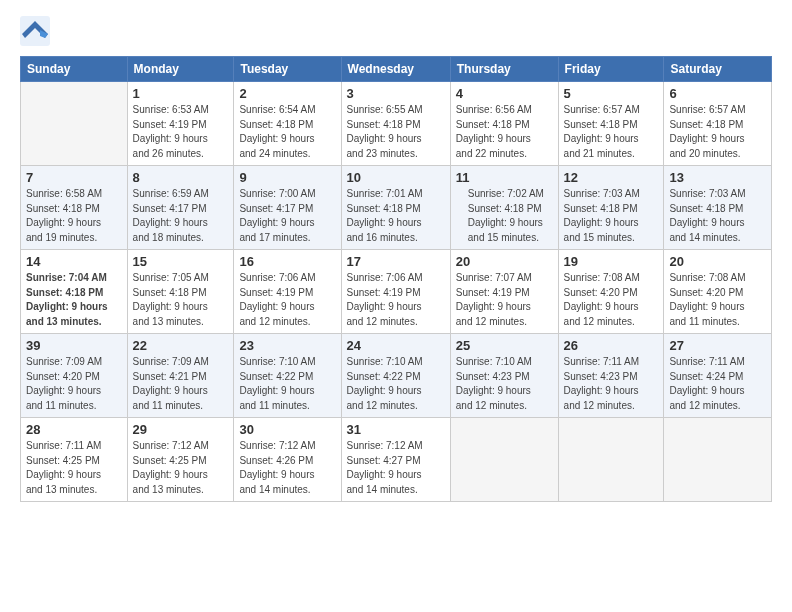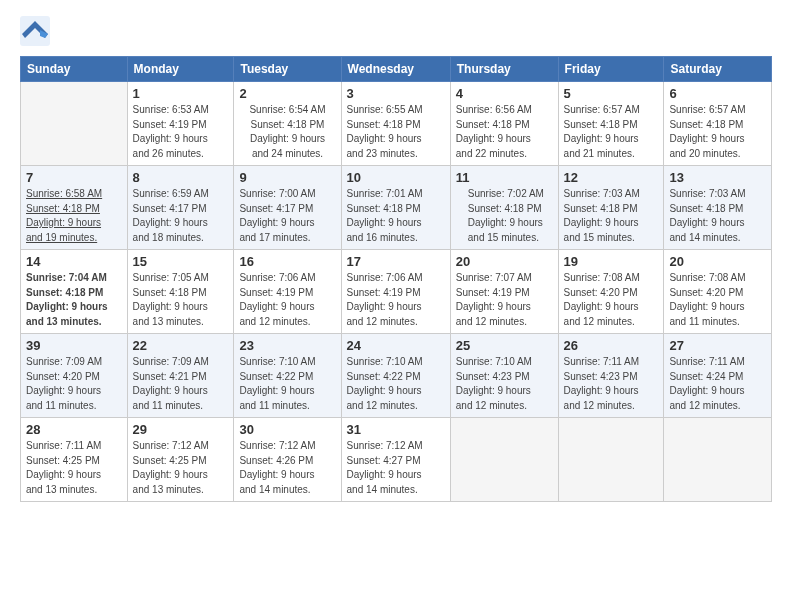--- a/index.html
+++ b/index.html
@@ -139,21 +139,21 @@
           <td class="empty"></td>
           <td>
             <span class="day-number">1</span>
             <div class="day-info" style="white-space: pre-line;">Sunrise: 6:53 AM
 Sunset: 4:19 PM
 Daylight: 9 hours
 and 26 minutes.</div>
           </td>
           <td>
             <span class="day-number">2</span>
-            <div class="day-info" style="white-space: pre-line; text-align: center;">Sunrise: 6:54 AM
+            <div class="day-info" style="white-space: pre-line;">Sunrise: 6:54 AM
 Sunset: 4:18 PM
 Daylight: 9 hours
 and 24 minutes.</div>
           </td>
           <td>
             <span class="day-number">3</span>
             <div class="day-info" style="white-space: pre-line;">Sunrise: 6:55 AM
 Sunset: 4:18 PM
 Daylight: 9 hours
 and 23 minutes.</div>
@@ -176,21 +176,21 @@
             <span class="day-number">6</span>
             <div class="day-info" style="white-space: pre-line;">Sunrise: 6:57 AM
 Sunset: 4:18 PM
 Daylight: 9 hours
 and 20 minutes.</div>
           </td>
         </tr>
         <tr class="row-alt">
           <td>
             <span class="day-number">7</span>
-            <div class="day-info" style="white-space: pre-line; text-decoration: underline;">Sunrise: 6:58 AM
+            <div class="day-info" style="white-space: pre-line;">Sunrise: 6:58 AM
 Sunset: 4:18 PM
 Daylight: 9 hours
 and 19 minutes.</div>
           </td>
           <td>
             <span class="day-number">8</span>
             <div class="day-info" style="white-space: pre-line;">Sunrise: 6:59 AM
 Sunset: 4:17 PM
 Daylight: 9 hours
 and 18 minutes.</div>

